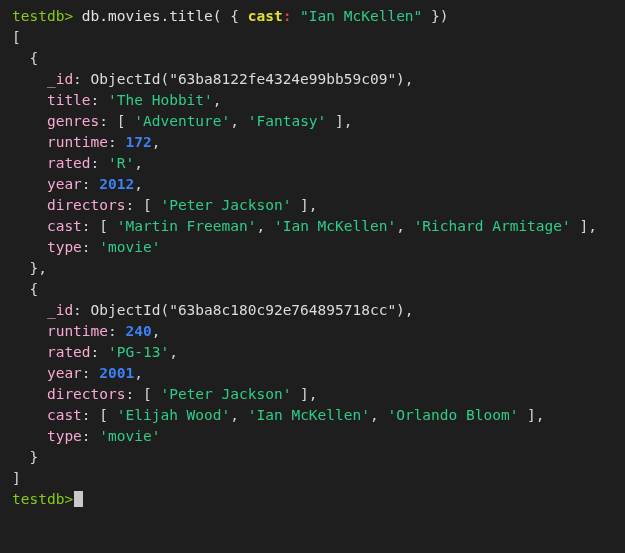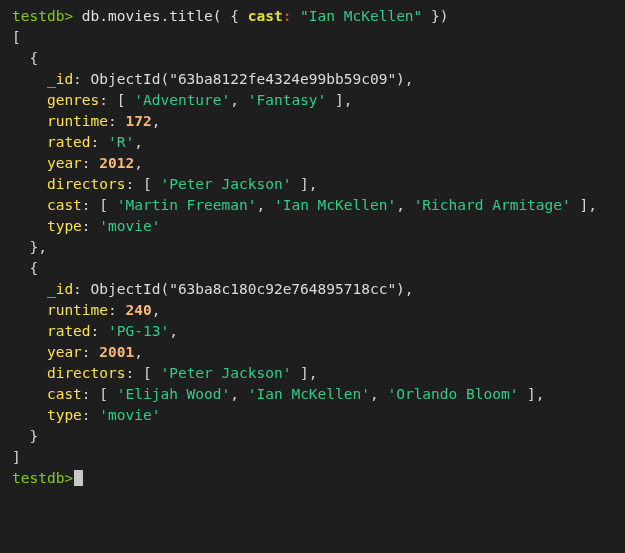--- a/index.html
+++ b/index.html
@@ -28,23 +28,23 @@
     white-space: pre;
     padding-left: 12px;
     letter-spacing: 0px;
     color: #d6d6d6;
   }
   .punct   { color: #d6d6d6; }
   .prompt  { color: #84cc16; }
   .cmd     { color: #e0e0e0; }
   .qkey    { color: #e3e02f; font-weight: bold; }
   .qcolon  { color: #c94b3a; font-weight: bold; }
-  .key     { color: #fde047; }
+  .key     { color: #f9a8d4; }
   .str     { color: #2ecc87; }
-  .num     { color: #fdba74; font-weight: bold; }
+  .num     { color: #3b82f6; font-weight: bold; }
   .oid     { color: #dcdcdc; }
   .cursor {
     display: inline-block;
     width: 9px;
     height: 16px;
     background: #c9c9c9;
     vertical-align: -3px;
     margin-left: 1px;
   }
 </style>
@@ -53,20 +53,21 @@
 
 <div id="terminal">
 
   <div class="line"><span class="prompt">testdb&gt;</span><span class="cmd"> db.movies.title( </span><span class="punct">{ </span><span class="qkey">cast</span><span class="qcolon">:</span><span class="str"> "Ian McKellen"</span><span class="punct"> })</span></div>
 
   <div class="line"><span class="punct">[</span></div>
 
   <div id="documents">
       <div class="line"><span class="punct">  {</span></div>
       <div class="line"><span class="key">    _id</span><span class="punct">: </span><span class="oid">ObjectId("63ba8122fe4324e99bb59c09")</span><span class="punct">,</span></div>
+      <div class="line"><span class="key">    title</span><span class="punct">: </span><span class="str">'The Hobbit'</span><span class="punct">,</span></div>
       <div class="line"><span class="key">    genres</span><span class="punct">: </span><span class="punct">[ </span><span class="str">'Adventure'</span><span class="punct">, </span><span class="str">'Fantasy'</span><span class="punct"> ]</span><span class="punct">,</span></div>
       <div class="line"><span class="key">    runtime</span><span class="punct">: </span><span class="num">172</span><span class="punct">,</span></div>
       <div class="line"><span class="key">    rated</span><span class="punct">: </span><span class="str">'R'</span><span class="punct">,</span></div>
       <div class="line"><span class="key">    year</span><span class="punct">: </span><span class="num">2012</span><span class="punct">,</span></div>
       <div class="line"><span class="key">    directors</span><span class="punct">: </span><span class="punct">[ </span><span class="str">'Peter Jackson'</span><span class="punct"> ]</span><span class="punct">,</span></div>
       <div class="line"><span class="key">    cast</span><span class="punct">: </span><span class="punct">[ </span><span class="str">'Martin Freeman'</span><span class="punct">, </span><span class="str">'Ian McKellen'</span><span class="punct">, </span><span class="str">'Richard Armitage'</span><span class="punct"> ]</span><span class="punct">,</span></div>
       <div class="line"><span class="key">    type</span><span class="punct">: </span><span class="str">'movie'</span></div>
       <div class="line"><span class="punct">  },</span></div>
       <div class="line"><span class="punct">  {</span></div>
       <div class="line"><span class="key">    _id</span><span class="punct">: </span><span class="oid">ObjectId("63ba8c180c92e764895718cc")</span><span class="punct">,</span></div>

